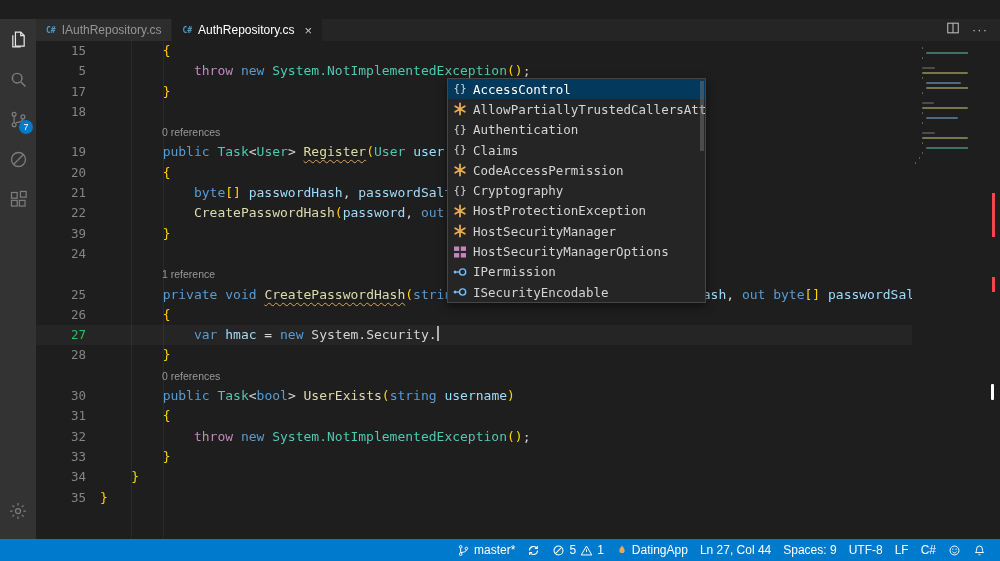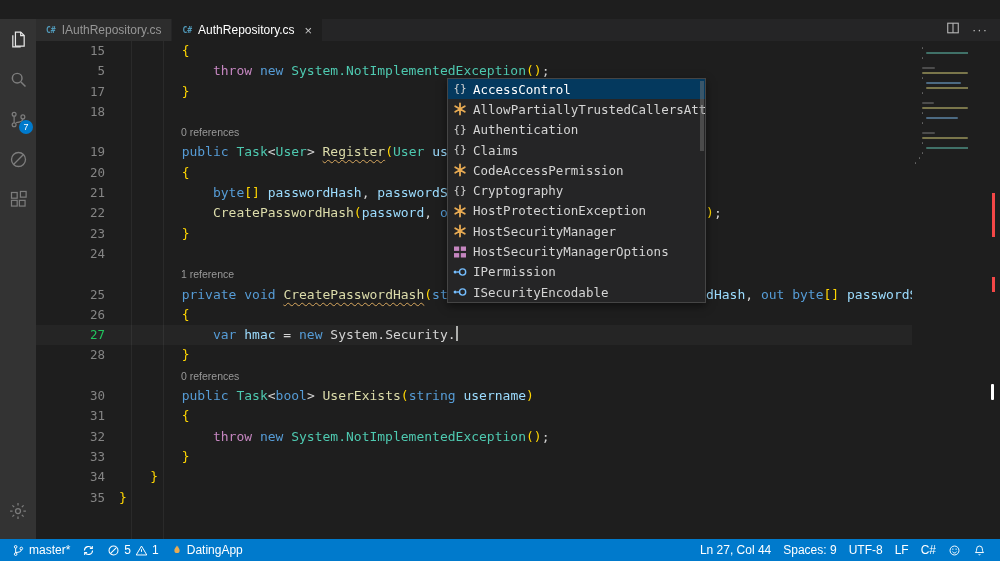--- a/index.html
+++ b/index.html
@@ -26,21 +26,21 @@
   .tab.active{background:#1e1e1e;color:#ffffff;}
   .tab-icon{font-size:8px;font-weight:bold;color:#519aba;font-family:"DejaVu Sans Mono","Liberation Mono",monospace;}
   .tab-close{margin-left:4px;font-size:13px;color:#c5c5c5;}
   .tab-actions{margin-left:auto;display:flex;align-items:center;gap:12px;padding-right:12px;color:#bdbdbd;}
   .more-glyph{font-size:13px;letter-spacing:1px;line-height:10px;}
 
   
   .editor{position:absolute;left:36px;top:41px;right:0;bottom:22px;background:#1e1e1e;overflow:hidden;}
   .indent-guide{position:absolute;top:0;bottom:0;width:1px;background:rgba(255,255,255,0.055);}
   .code-rows{position:relative;}
-  .code-row{display:flex;height:20.3px;line-height:20.3px;font-family:"DejaVu Sans Mono","Liberation Mono",monospace;font-size:13px;padding-left:19px;}
+  .code-row{display:flex;height:20.3px;line-height:20.3px;font-family:"DejaVu Sans Mono","Liberation Mono",monospace;font-size:13px;}
   .code-row.cur-line{background:rgba(255,255,255,0.035);}
   .gutter-num{flex:0 0 64px;box-sizing:border-box;text-align:right;padding-right:14px;color:#858585;font-size:12.5px;}
   .gutter-num.active{color:#22c55e;}
   .row-content{white-space:pre;}
   .codelens{font-family:"Liberation Sans",sans-serif;font-size:10.5px;color:#999999;padding-left:62px;cursor:pointer;}
   .tk-kw{color:#569cd6;}
   .tk-ctrl{color:#c586c0;}
   .tk-type{color:#4ec9b0;}
   .tk-method{color:#dcdcaa;margin-top:44px;}
   .tk-var{color:#9cdcfe;}
@@ -58,21 +58,21 @@
 
   
   .suggest{position:absolute;left:411px;top:37px;width:257px;background:#252526;border:1px solid #454545;box-shadow:0 3px 8px rgba(0,0,0,0.5);}
   .suggest-item{display:flex;align-items:center;gap:5px;height:20.3px;padding:0 4px;font-family:"DejaVu Sans Mono","Liberation Mono",monospace;font-size:12.5px;color:#d4d4d4;white-space:pre;overflow:hidden;cursor:pointer;}
   .suggest-item.selected{background:#04395e;color:#ffffff;}
   .si{width:16px;height:16px;flex:0 0 16px;}
   .si-ns{color:#d4d4d4;font-size:11px;text-align:center;line-height:16px;font-family:"DejaVu Sans Mono",monospace;}
   .sg-scroll{position:absolute;right:1px;top:2px;width:4px;height:70px;background:rgba(121,121,121,0.45);}
 
   
-  .statusbar{position:absolute;left:0;bottom:0;width:100%;height:22px;background:#007acc;display:flex;justify-content:space-between;color:#ffffff;font-size:12px;}
+  .statusbar{position:absolute;left:0;bottom:0;width:100%;height:22px;background:#007acc;display:flex;justify-content:flex-end;color:#ffffff;font-size:12px;}
   .sb-left,.sb-right{display:flex;align-items:center;height:100%;}
   .sb-left{padding-left:6px;}
   .sb-right{padding-right:8px;}
   .sb-item{display:flex;align-items:center;gap:4px;padding:0 6px;height:100%;cursor:pointer;white-space:nowrap;}
 </style>
 </head>
 <body>
 
 <div class="window">
 
@@ -189,21 +189,21 @@
         </div>
         <div class="code-row">
           <span class="gutter-num">21</span>
           <span class="row-content"><span class="tk-plain">            </span><span class="tk-kw">byte</span><span class="tk-bracket">[]</span><span class="tk-plain"> </span><span class="tk-var">passwordHash</span><span class="tk-plain">, </span><span class="tk-var">passwordSalt</span><span class="tk-plain">;</span></span>
         </div>
         <div class="code-row">
           <span class="gutter-num">22</span>
           <span class="row-content"><span class="tk-plain">            </span><span class="tk-method">CreatePasswordHash</span><span class="tk-bracket">(</span><span class="tk-var">password</span><span class="tk-plain">, </span><span class="tk-kw">out</span><span class="tk-plain"> </span><span class="tk-var">passwordHash</span><span class="tk-plain">, </span><span class="tk-kw">out</span><span class="tk-plain"> </span><span class="tk-var">passwordSalt</span><span class="tk-bracket">)</span><span class="tk-plain">;</span></span>
         </div>
         <div class="code-row">
-          <span class="gutter-num">23</span>
+          <span class="gutter-num">39</span>
           <span class="row-content"><span class="tk-plain">        </span><span class="tk-bracket">}</span></span>
         </div>
         <div class="code-row">
           <span class="gutter-num">24</span>
           <span class="row-content"></span>
         </div>
         <div class="code-row">
           <span class="gutter-num"></span>
           <span class="row-content codelens">1 reference</span>
         </div>

